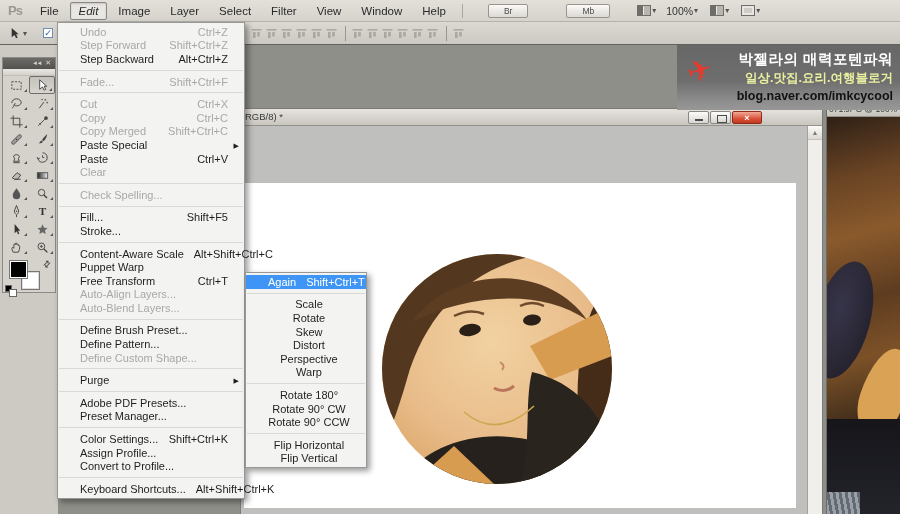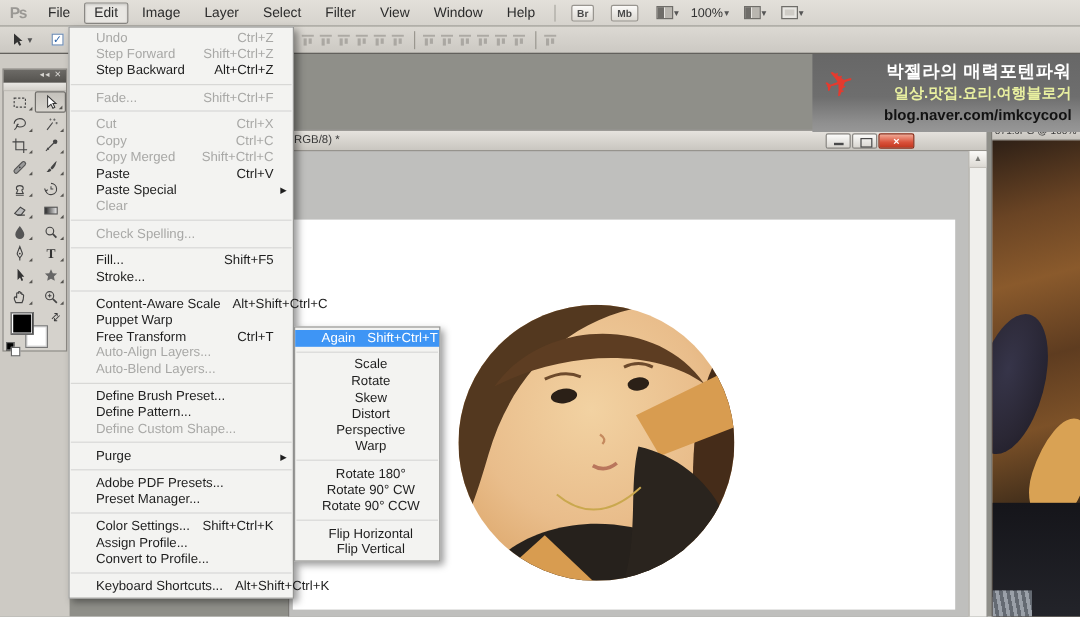--- a/index.html
+++ b/index.html
@@ -6,24 +6,24 @@
   html,body { width:900px; height:514px; overflow:hidden;
     font-family:"Liberation Sans","DejaVu Sans",sans-serif; }
   #stage { position:relative; width:900px; height:514px; background:#8f8f89; overflow:hidden; }
 
   
   .menubar { position:absolute; left:0; top:0; width:900px; height:22px;
     background:linear-gradient(#e3e0da,#d6d3cd); border-bottom:1px solid #b6b3ad;
     display:flex; align-items:center; font-size:11.5px; color:#2b2b2b; z-index:40; }
   .ps-logo { width:30px; text-align:center; font-weight:bold; color:#9a9894; font-size:13px; letter-spacing:-1px; }
   .mb-item { padding:2px 8px; margin:0 1px; border:1px solid transparent; border-radius:2px; cursor:default;text-align:right; }
-  .mb-item.active { background:#e9e7e3; border-color:#8a8884; box-shadow:inset 0 1px 2px rgba(0,0,0,.15); }
+  .mb-item.active { background:#e9e7e3; border-color:#8a8884; box-shadow:inset 0 1px 2px rgba(0,0,0,.15);font-style:italic; }
   .mb-sep { width:1px; height:14px; background:#aaa7a1; margin:0 6px; }
   .mb-btn { border:1px solid #98958f; border-radius:2px; background:linear-gradient(#fbfaf8,#dcd9d3);
-    font-size:8.5px; font-weight:bold; color:#4a4a4a; padding:1px 4px; margin:0 7px; }
+    font-size:8.5px; font-weight:normal; color:#4a4a4a; padding:1px 15px; margin:0 19px; }
   .mb-caret { font-size:8px; color:#555; margin:0 4px 0 1px; }
   .mb-zoom { font-size:10.5px; color:#333; margin-left:6px; }
   .mini-grid { display:inline-block; width:14px; height:11px; border:1px solid #6f6d69; background:
     linear-gradient(90deg,#6f6d69 0 5px,#e8e6e2 5px 6px,#b9b6b0 6px 14px); margin-left:8px; }
   .mini-frame { display:inline-block; width:14px; height:11px; border:1px solid #6f6d69; background:#cfccc6;
     box-shadow:inset 0 0 0 2px #e8e6e2; margin-left:8px; }
 
   
   .optionsbar { position:absolute; left:0; top:22px; width:900px; height:23px;
     background:linear-gradient(#dcd9d3,#ccc9c3); border-bottom:1px solid #63615d;
@@ -453,26 +453,26 @@
       </div>
       <div class="menu-item disabled">
         <span class="mi-label">Copy</span>
         <span class="mi-shortcut">Ctrl+C</span>
       </div>
       <div class="menu-item disabled">
         <span class="mi-label">Copy Merged</span>
         <span class="mi-shortcut">Shift+Ctrl+C</span>
       </div>
       <div class="menu-item">
+        <span class="mi-label">Paste Special</span>
+        <span class="mi-arrow">▶</span>
+      </div>
+      <div class="menu-item">
         <span class="mi-label">Paste</span>
         <span class="mi-shortcut">Ctrl+V</span>
-      </div>
-      <div class="menu-item">
-        <span class="mi-label">Paste Special</span>
-        <span class="mi-arrow">▶</span>
       </div>
       <div class="menu-item disabled">
         <span class="mi-label">Clear</span>
       </div>
       <div class="menu-sep"></div>
       <div class="menu-item disabled">
         <span class="mi-label">Check Spelling...</span>
       </div>
       <div class="menu-sep"></div>
       <div class="menu-item">

